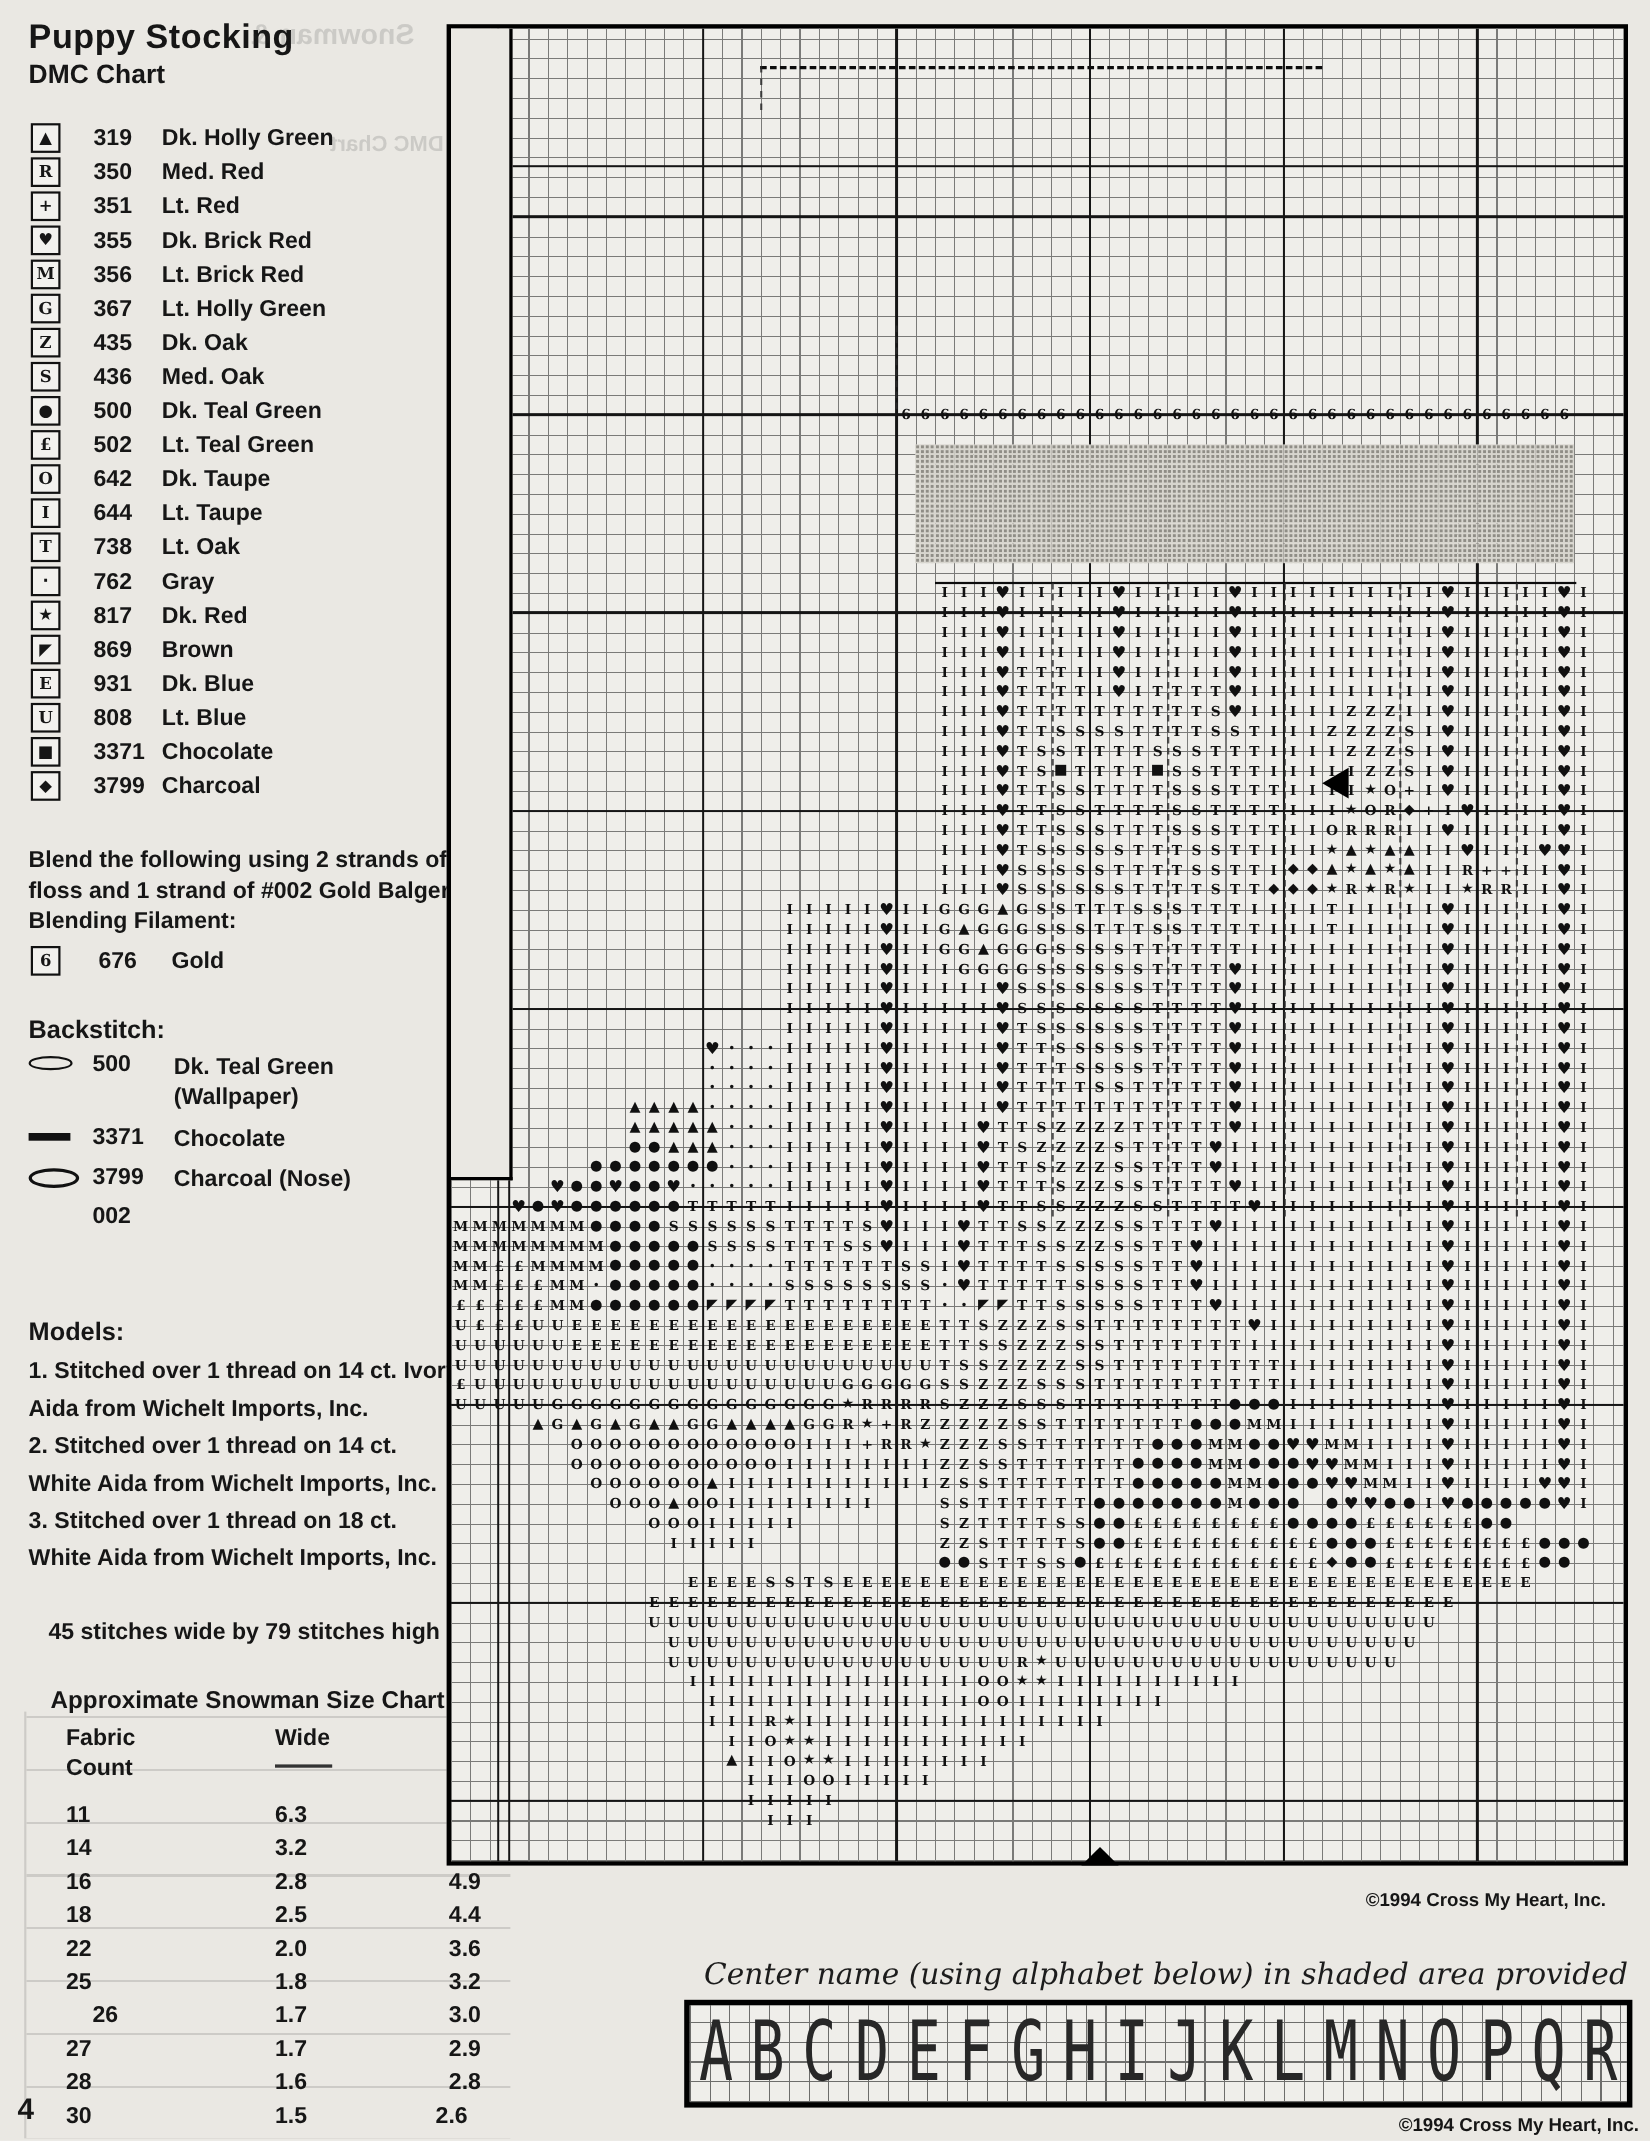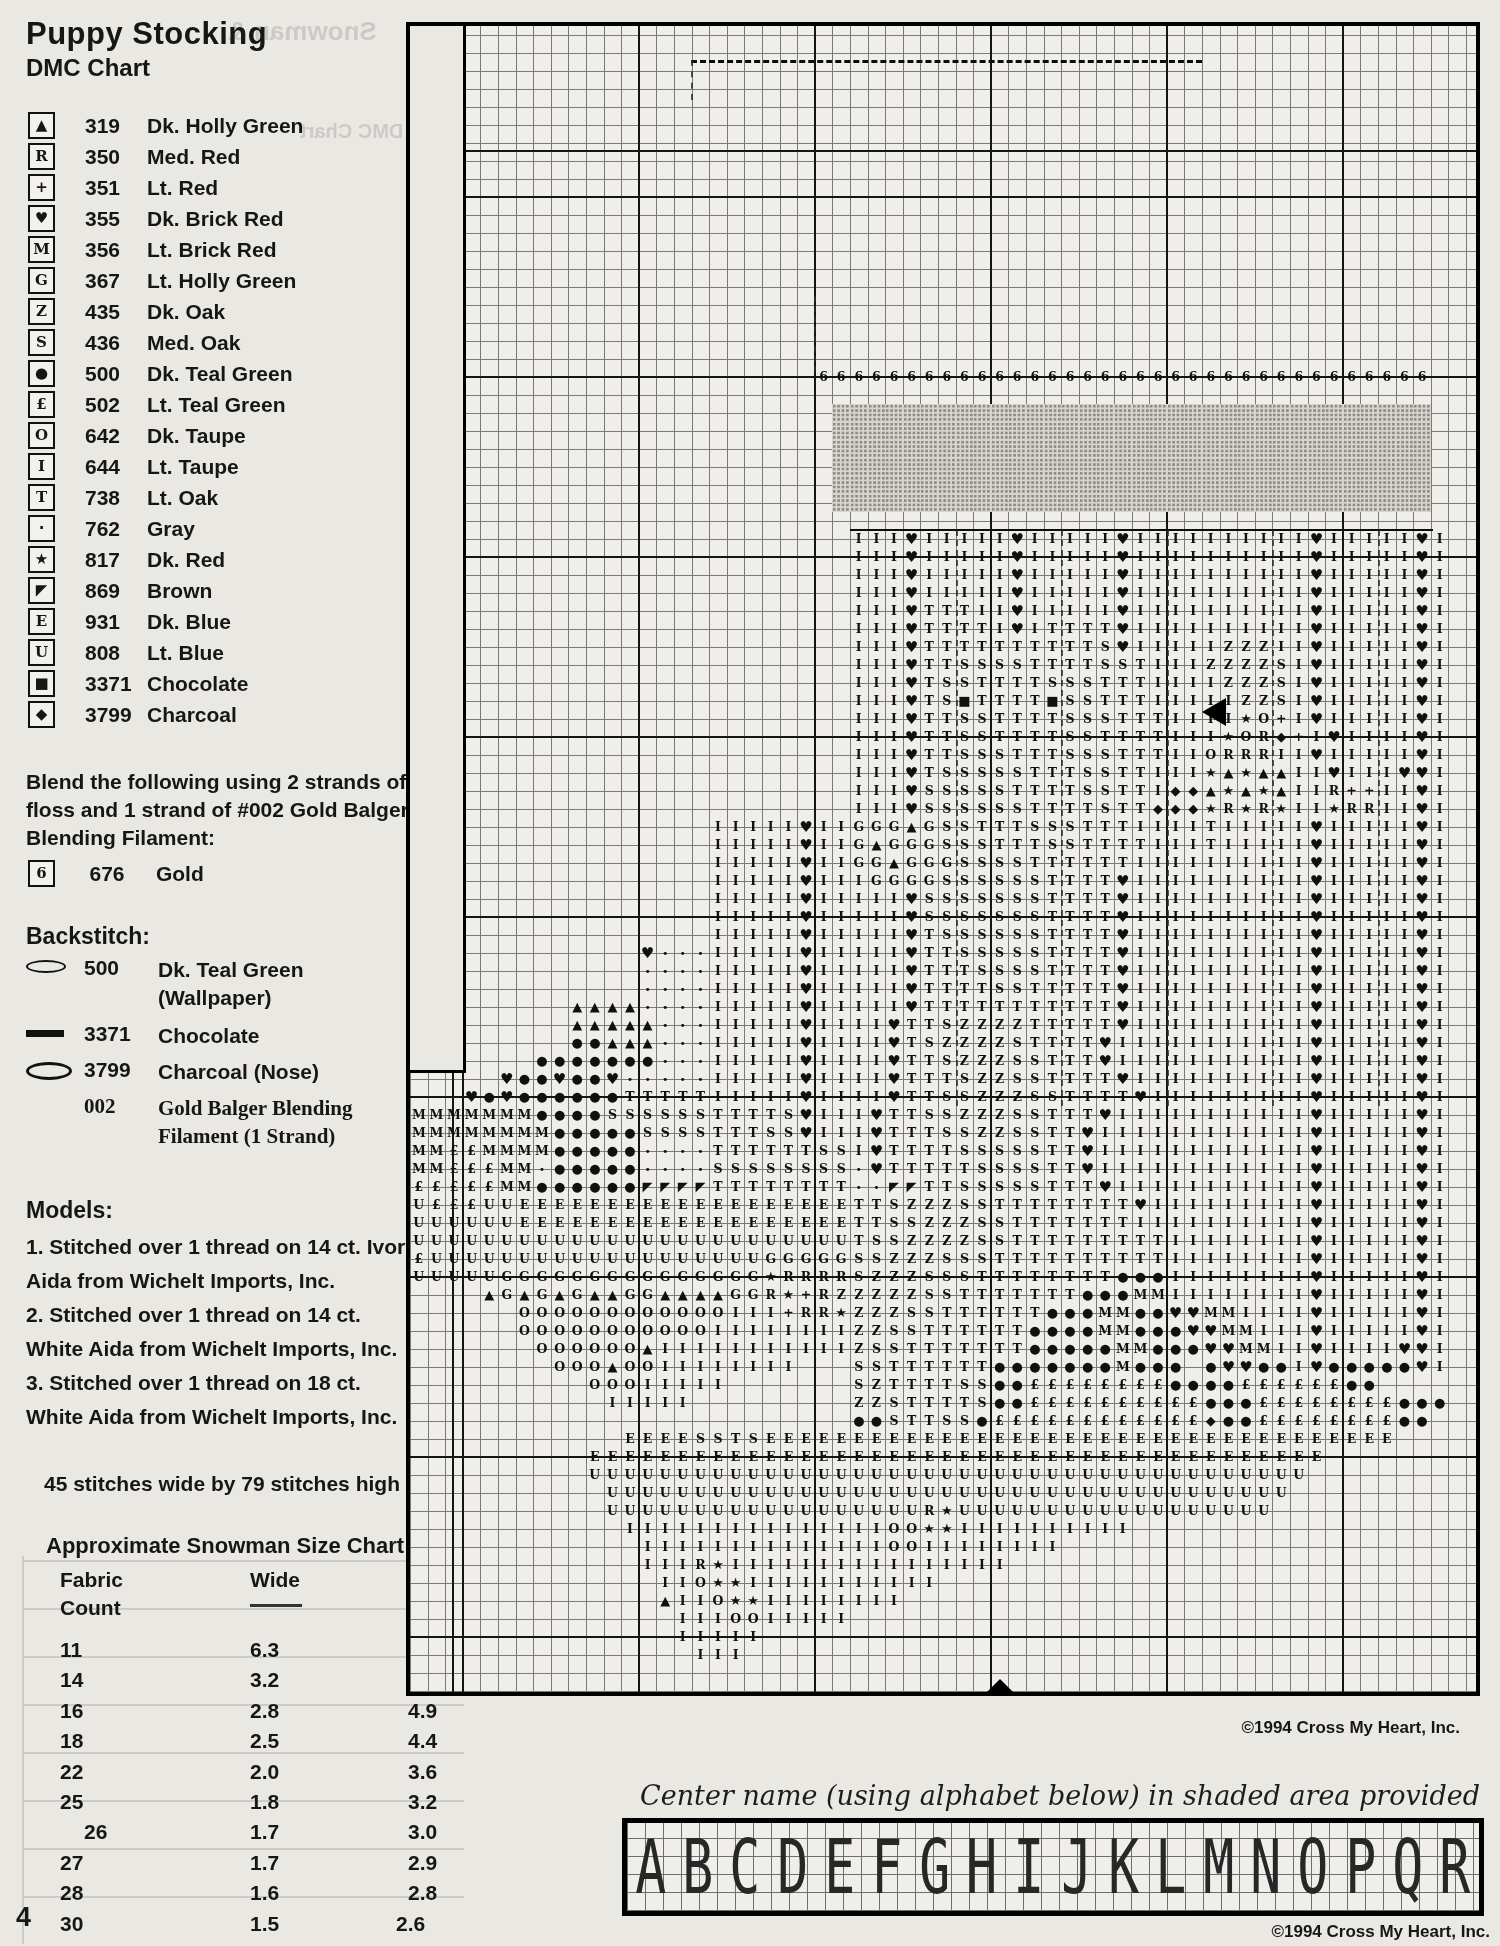--- a/index.html
+++ b/index.html
@@ -127,24 +127,23 @@
       <span class="bs-code">3371</span>
       <span class="bs-name">Chocolate</span>
     </div>
     <div class="bs-row">
       <span class="bs-icon">
         <div class="ic-ellipse"></div>
       </span>
       <span class="bs-code">3799</span>
       <span class="bs-name">Charcoal (Nose)</span>
     </div>
-    <div class="bs-row" style="min-height: 88px; font-family: Liberation Serif, serif;">
+    <div class="bs-row" style="min-height: 88px;">
       <span class="bs-icon"></span>
       <span class="bs-code">002</span>
-      <span class="bs-name" style="width: 260px;">Gold Balger Blending Filament (1 Strand)</span>
     </div>
   </div>
 
 <div class="para" style="top:1196px;font-size:23px;">Models:</div>
 <div id="models" class="para" style="top:1230px;line-height:34px;">
     <div>1. Stitched over 1 thread on 14 ct. Ivory Aida from Wichelt Imports, Inc.</div>
     <div>2. Stitched over 1 thread on 14 ct. White Aida from Wichelt Imports, Inc.</div>
     <div>3. Stitched over 1 thread on 18 ct. White Aida from Wichelt Imports, Inc.</div>
   </div>
 

